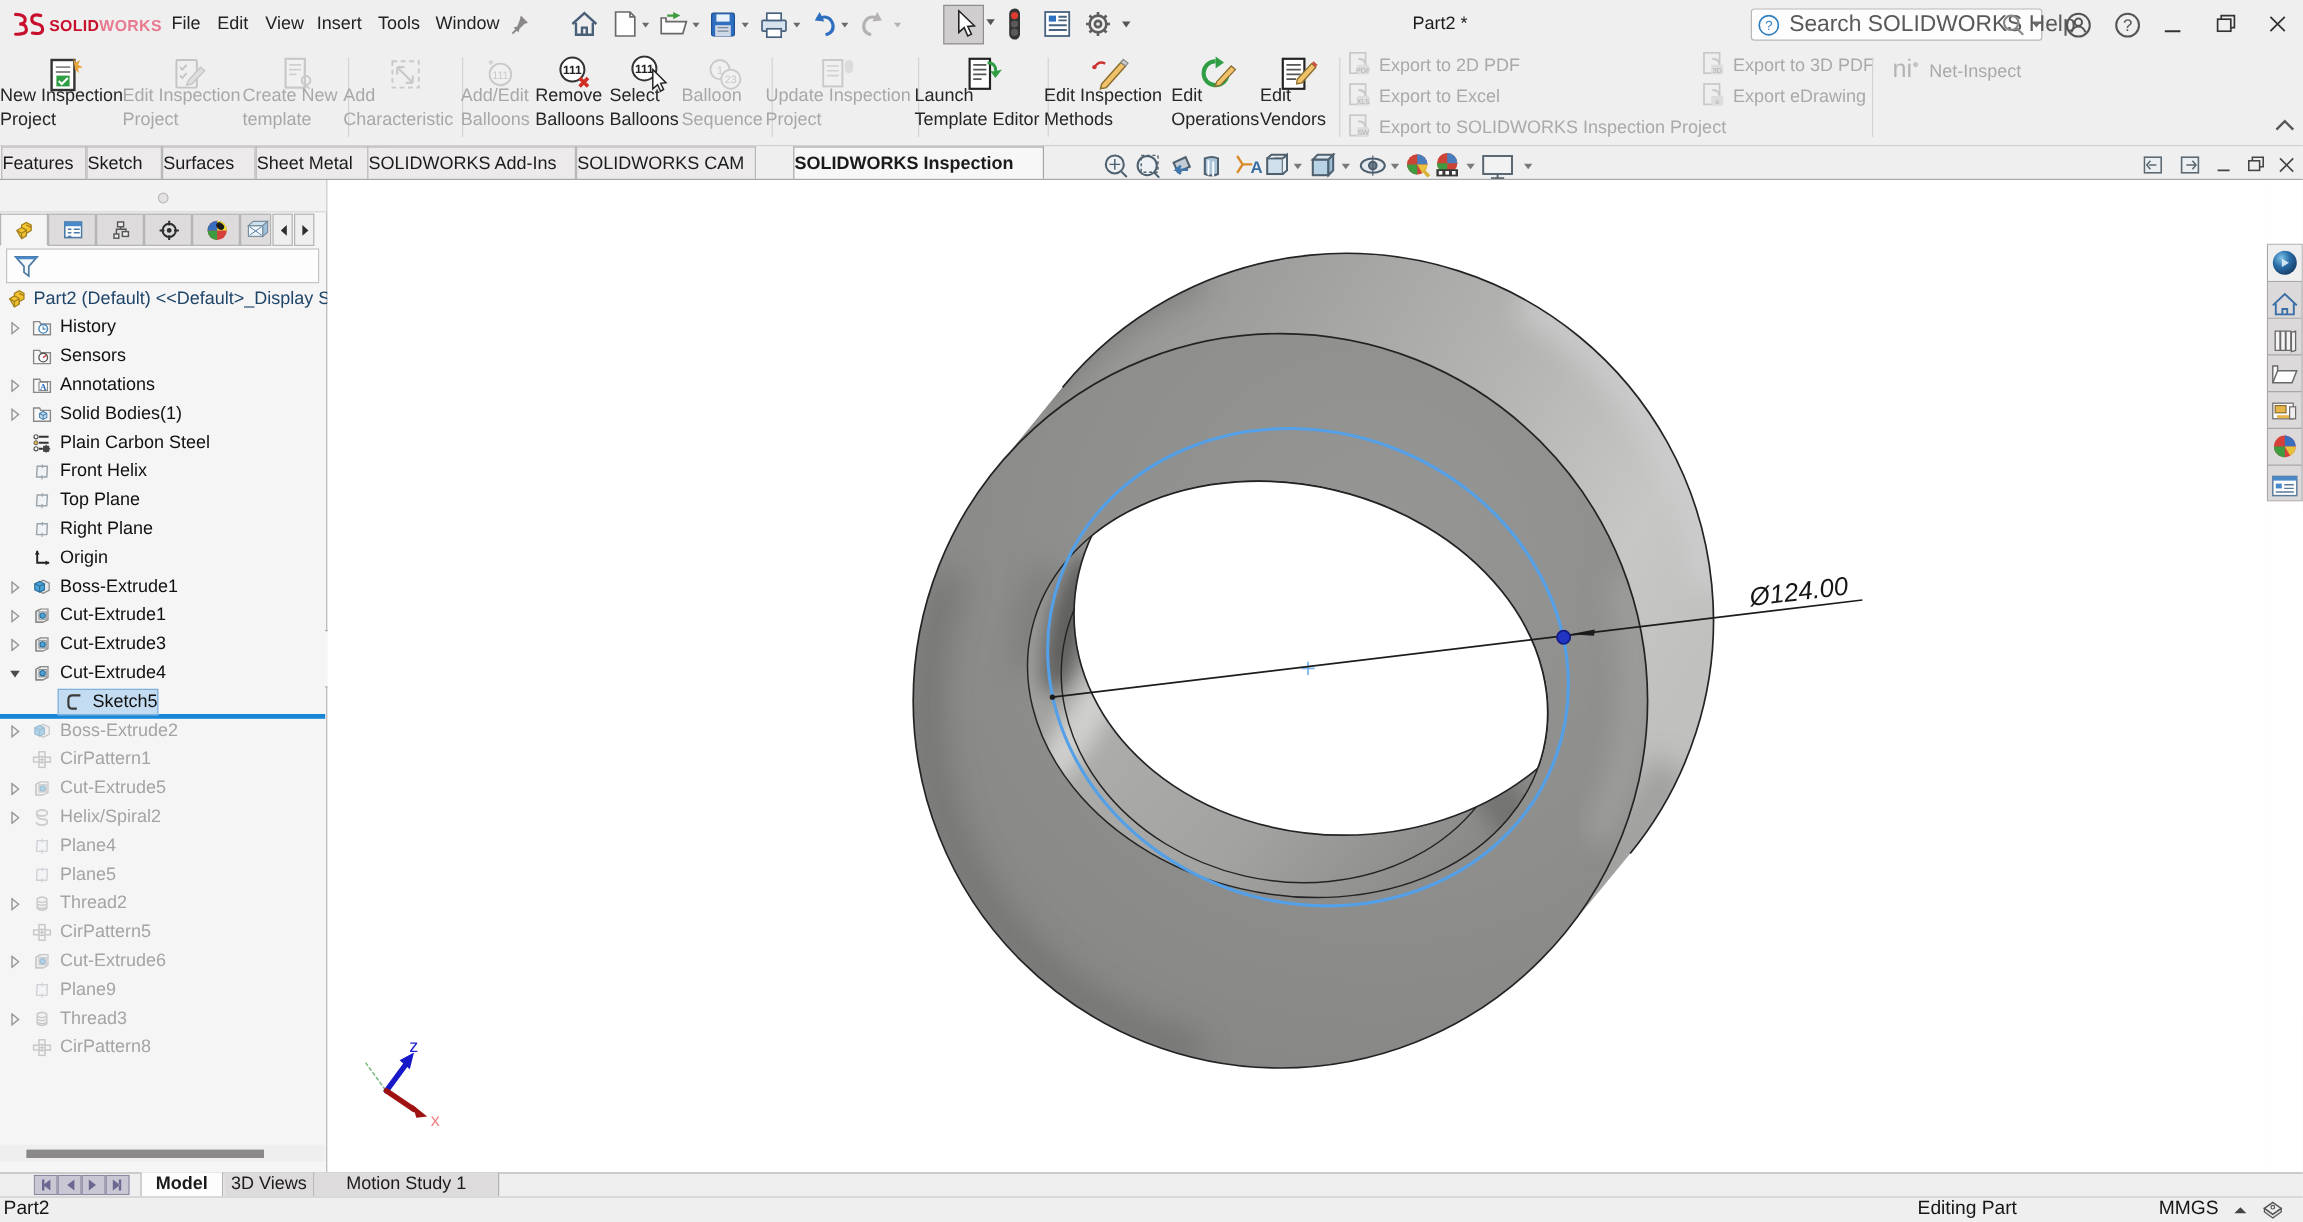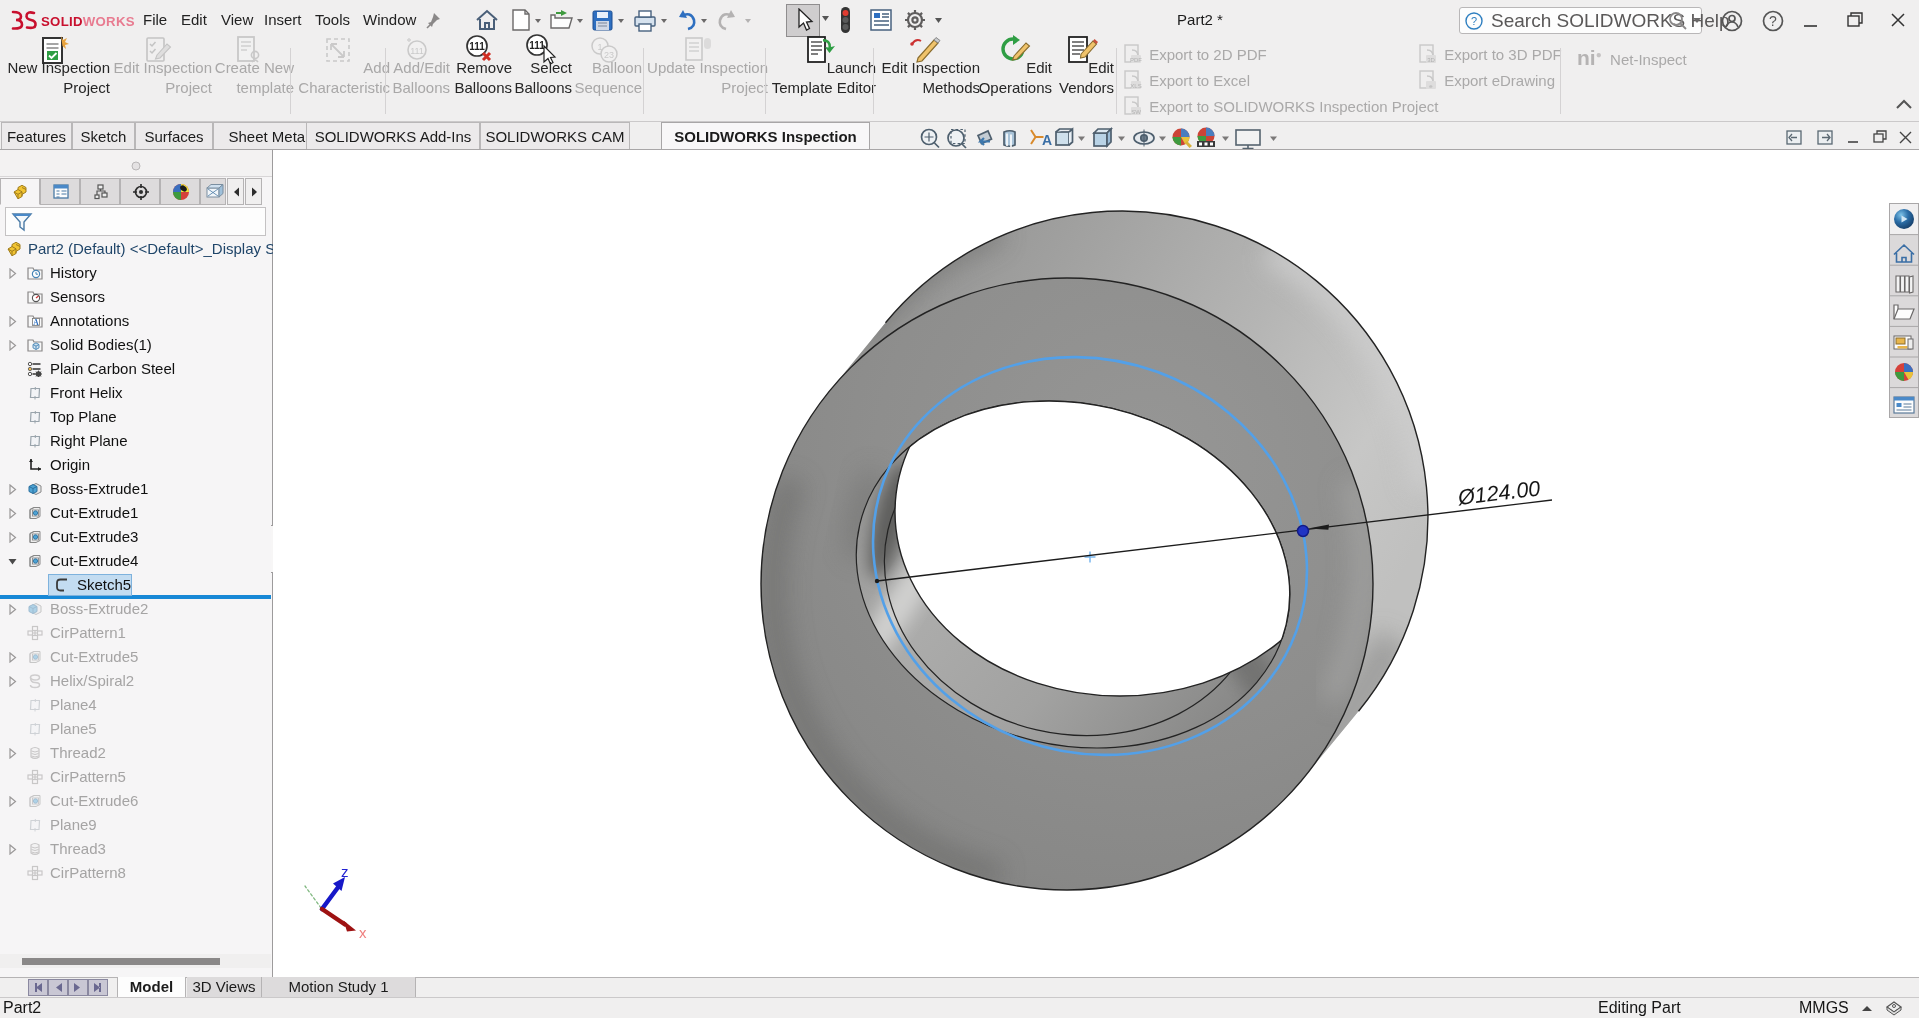--- a/index.html
+++ b/index.html
@@ -1,26 +1,26 @@
 <!DOCTYPE html>
 <html><head><meta charset="utf-8">
 <style>
 *{margin:0;padding:0;box-sizing:border-box}
 html,body{width:1919px;height:1018px;overflow:hidden;font-family:"Liberation Sans",sans-serif;background:#f0efef;color:#161616}
 .abs{position:absolute}
 #titlebar{position:absolute;left:0;top:0;width:1919px;height:40px;background:#f0efef}
 .menu{position:absolute;top:0;height:40px;line-height:40px;font-size:15px;color:#222}
 #ribbon{position:absolute;left:0;top:40px;width:1919px;height:82px;background:#f0efef;border-bottom:1px solid #cbc9ca}
-.rbtn{position:absolute;top:32px;width:100px;height:76px;text-align:right;font-size:15px;color:#262626}
+.rbtn{position:absolute;top:44px;width:100px;height:76px;text-align:left;font-size:15px;color:#262626}
 .rbtn .lbl{position:absolute;top:26px;width:100%;line-height:20px}
 .rbtn.gray{color:#a9a8a8}
 .rsep{position:absolute;top:48px;width:1px;height:66px;background:#d4d2d3}
 .rlist{position:absolute;font-size:15px;color:#aaa9a9;height:26px;line-height:26px;white-space:nowrap}
 #tabrow{position:absolute;left:0;top:122px;width:1919px;height:28px;background:#f0efef}
-.dtab{position:absolute;top:122px;height:27px;line-height:27px;font-size:15px;color:#1b1b1b;text-align:center;background:#eceaeb;border:1px solid #b9b7b8;border-bottom:none}
+.dtab{position:absolute;top:122px;height:27px;line-height:27px;font-size:15px;color:#1b1b1b;background:#eceaeb;border:1px solid #b9b7b8;border-bottom:none}
 .dtab.active{background:#f8f7f8;font-weight:bold;border-color:#a8a6a7}
 #tabline{position:absolute;left:0;top:149px;width:1919px;height:1px;background:#a8a6a7}
 #leftpanel{position:absolute;left:0;top:150px;width:273px;height:827px;background:#f6f5f6;border-right:1px solid #9d9b9c}
 #viewport{position:absolute;left:273px;top:150px;width:1616px;height:827px;background:#ffffff}
 #rightstrip{position:absolute;left:1889px;top:150px;width:30px;height:827px;background:#ffffff}
 .treerow{position:absolute;left:0;width:272px;height:24px;font-size:15px;line-height:24px;color:#101010;white-space:nowrap}
 .treerow.gray{color:#a5a4a4}
 .ptab{position:absolute;top:178px;width:40px;height:27px;background:#dddbdc;border:1px solid #b5b3b4}
 #bottomtabs{position:absolute;left:0;top:977px;width:1919px;height:20px;background:#f0efef;border-top:1px solid #b5b3b4}
 .btab{position:absolute;top:977px;height:20px;line-height:20px;font-size:15px;color:#1b1b1b;text-align:center;background:#dddbdc;border-right:1px solid #b5b3b4}
@@ -283,21 +283,21 @@
       <rect x="9" y="12" width="10" height="8" rx="1" fill="#c9c9c9"></rect>
       <text x="14" y="18.5" font-size="6" text-anchor="middle" fill="#666">3D</text>
     </svg> Export to 3D PDF</div>
 <div class="rlist" style="left:1417px;top:68px"><svg style="vertical-align:-6px" width="23" height="23" viewBox="0 0 23 23" opacity="0.45">
       <rect x="3" y="2" width="13" height="17" fill="#eee" stroke="#999" stroke-width="1.4"></rect>
       <path d="M10 7 q6 0 6 6" fill="none" stroke="#999" stroke-width="1.6"></path>
       <rect x="9" y="12" width="10" height="8" rx="1" fill="#c9c9c9"></rect>
       <text x="14" y="18.5" font-size="6" text-anchor="middle" fill="#666">e</text>
     </svg> Export eDrawing</div>
 <div class="rsep" style="left:1560px"></div>
-<div class="rlist" style="left:1577px;top:42px"><span style="font-weight:bold;font-size:21px;color:#b5b3b3">ni</span><span style="color:#c5c3c3;font-size:10px;vertical-align:7px">●</span>&nbsp; Net-Inspect</div>
+<div class="rlist" style="left:1577px;top:42px"><span style="font-weight:normal;font-size:21px;color:#b5b3b3">ni</span><span style="color:#c5c3c3;font-size:10px;vertical-align:7px">●</span>&nbsp; Net-Inspect</div>
 <svg class="abs" style="left:1895px;top:98px" width="18" height="14">
     <path d="M2 10 L9 3 L16 10" fill="none" stroke="#555" stroke-width="2"></path>
   </svg>
 
 <div id="tabrow"></div>
 
 <div class="dtab" style="left:1px;width:71px">Features</div>
 <div class="dtab" style="left:72px;width:63px">Sketch</div>
 <div class="dtab" style="left:135px;width:78px">Surfaces</div>
 <div class="dtab" style="left:213px;width:111px">Sheet Metal</div>

